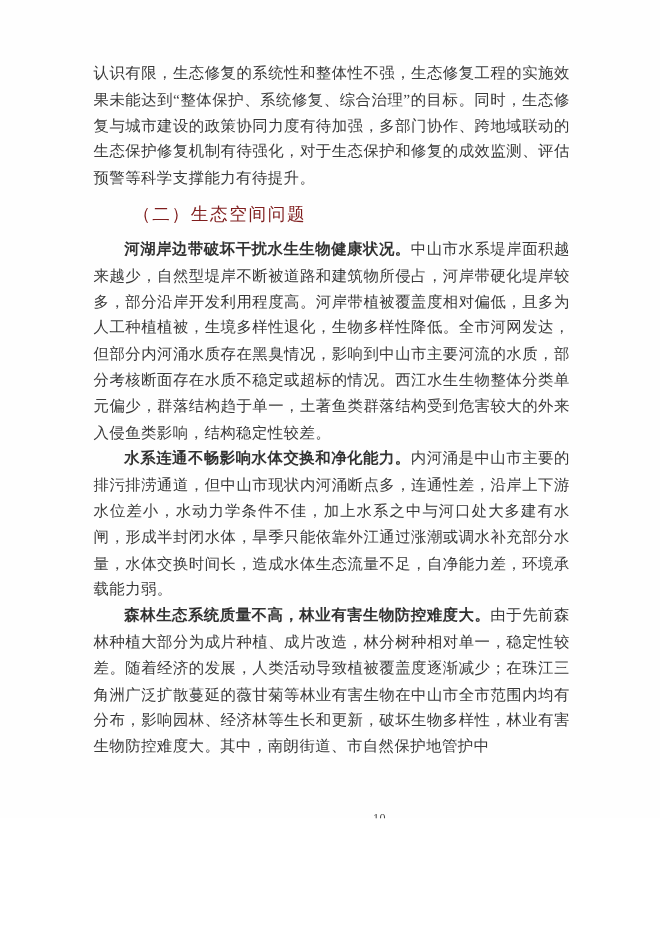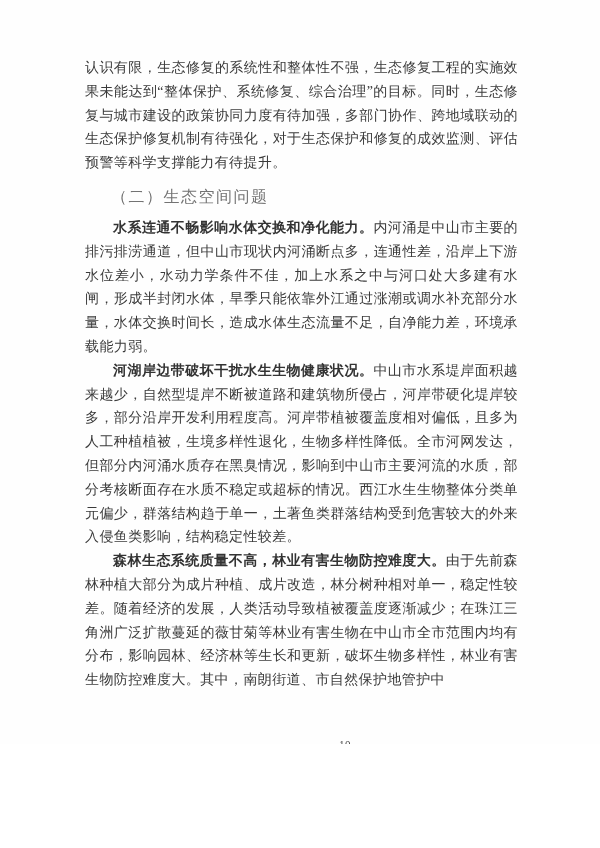--- a/index.html
+++ b/index.html
@@ -29,27 +29,28 @@
   }
   .para {
     margin: 0;
     padding: 0;
     text-indent: 2em;
   }
   .para.no-indent {
     text-indent: 0;
   }
   .section-heading {
-    margin: 9px 0 7px 26px;
+    margin: 9px 0 7px 36px;
     font-size: 16px;
     font-weight: normal;
     line-height: 25px;
     letter-spacing: 1.5px;
-    color: #737373;
+    color: #7f1d1d;
     text-indent: 0;
+    font-family: Liberation Mono, monospace;
   }
   .lead {
     font-weight: bold;
     color: #333333;
   }
   .footer {
     position: absolute;
     top: 734px;
     left: 0;
     width: 100%;
@@ -66,23 +67,23 @@
 <body>
 
 <div class="page">
   <div class="content">
 
     <p class="para no-indent">认识有限，生态修复的系统性和整体性不强，生态修复工程的实施效果未能达到“整体保护、系统修复、综合治理”的目标。同时，生态修复与城市建设的政策协同力度有待加强，多部门协作、跨地域联动的生态保护修复机制有待强化，对于生态保护和修复的成效监测、评估预警等科学支撑能力有待提升。</p>
 
     <h3 class="section-heading">（二）生态空间问题</h3>
 
 
+    <p class="para"><strong class="lead">河湖岸边带破坏干扰水生生物健康状况。</strong><span>中山市水系堤岸面积越来越少，自然型堤岸不断被道路和建筑物所侵占，河岸带硬化堤岸较多，部分沿岸开发利用程度高。河岸带植被覆盖度相对偏低，且多为人工种植植被，生境多样性退化，生物多样性降低。全市河网发达，但部分内河涌水质存在黑臭情况，影响到中山市主要河流的水质，部分考核断面存在水质不稳定或超标的情况。西江水生生物整体分类单元偏少，群落结构趋于单一，土著鱼类群落结构受到危害较大的外来入侵鱼类影响，结构稳定性较差。</span></p>
+
     <p class="para"><strong class="lead">水系连通不畅影响水体交换和净化能力。</strong><span>内河涌是中山市主要的排污排涝通道，但中山市现状内河涌断点多，连通性差，沿岸上下游水位差小，水动力学条件不佳，加上水系之中与河口处大多建有水闸，形成半封闭水体，旱季只能依靠外江通过涨潮或调水补充部分水量，水体交换时间长，造成水体生态流量不足，自净能力差，环境承载能力弱。</span></p>
-
-    <p class="para"><strong class="lead">河湖岸边带破坏干扰水生生物健康状况。</strong><span>中山市水系堤岸面积越来越少，自然型堤岸不断被道路和建筑物所侵占，河岸带硬化堤岸较多，部分沿岸开发利用程度高。河岸带植被覆盖度相对偏低，且多为人工种植植被，生境多样性退化，生物多样性降低。全市河网发达，但部分内河涌水质存在黑臭情况，影响到中山市主要河流的水质，部分考核断面存在水质不稳定或超标的情况。西江水生生物整体分类单元偏少，群落结构趋于单一，土著鱼类群落结构受到危害较大的外来入侵鱼类影响，结构稳定性较差。</span></p>
 
     <p class="para"><strong class="lead">森林生态系统质量不高，林业有害生物防控难度大。</strong><span>由于先前森林种植大部分为成片种植、成片改造，林分树种相对单一，稳定性较差。随着经济的发展，人类活动导致植被覆盖度逐渐减少；在珠江三角洲广泛扩散蔓延的薇甘菊等林业有害生物在中山市全市范围内均有分布，影响园林、经济林等生长和更新，破坏生物多样性，林业有害生物防控难度大。其中，南朗街道、市自然保护地管护中</span></p>
 
   </div>
 
   <div class="footer">
     <span class="pagenum">10</span>
   </div>
 </div>
 

